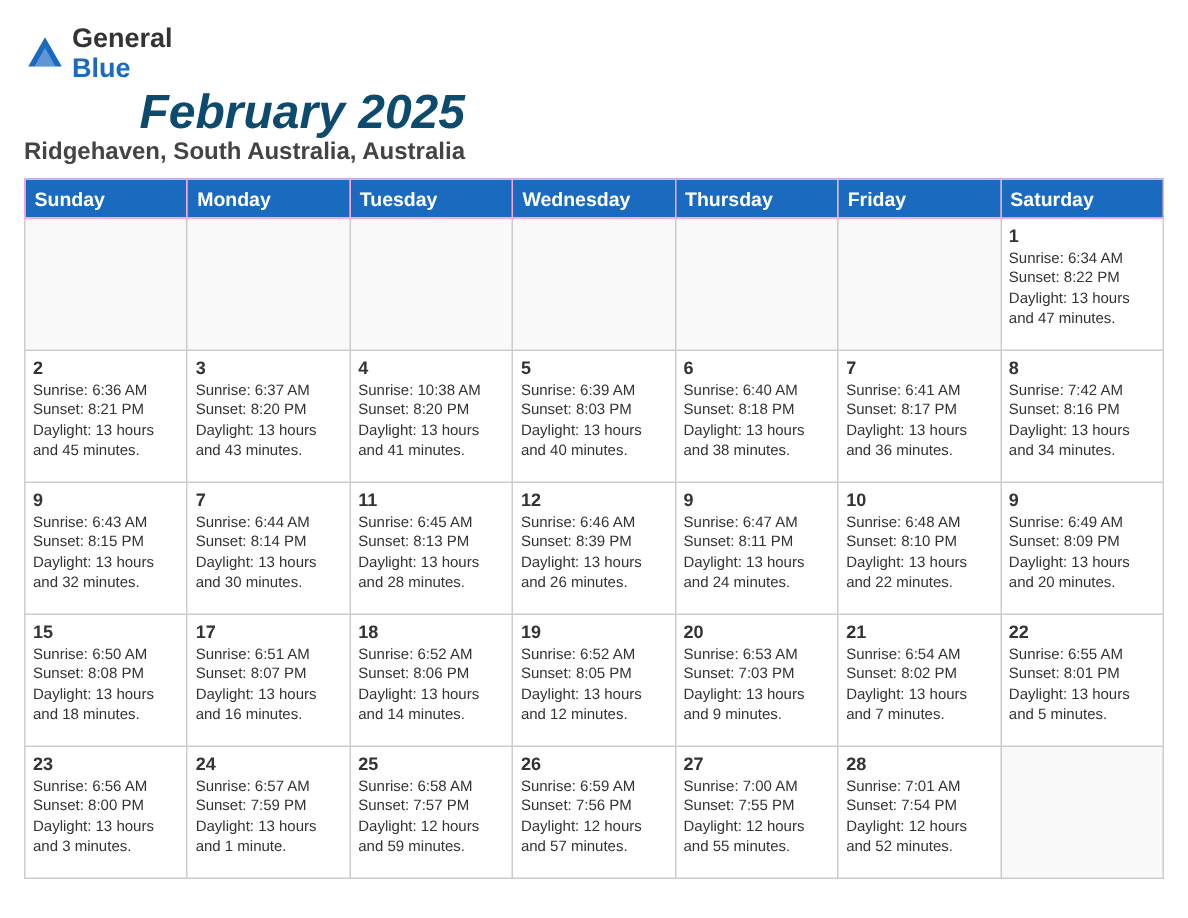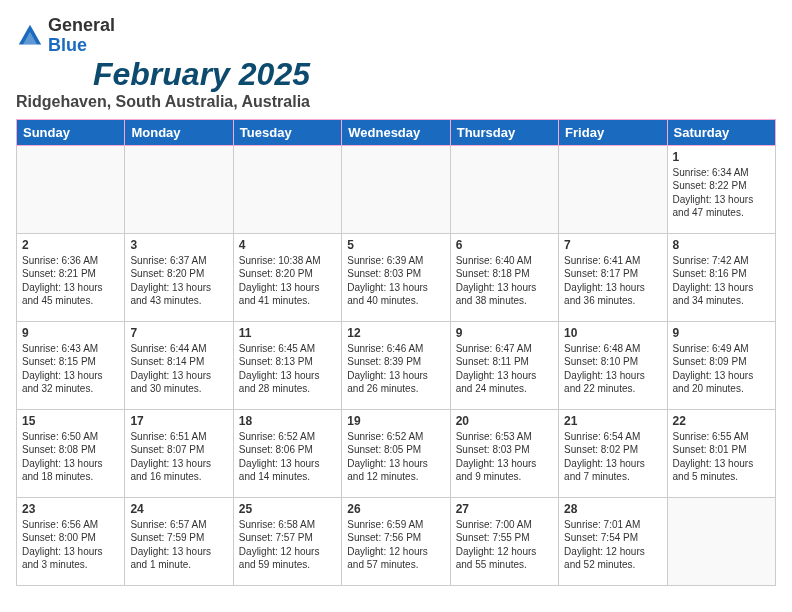--- a/index.html
+++ b/index.html
@@ -237,21 +237,21 @@
         </td>
         <td>
           <span class="day-num">19</span>
           <div class="day-info">Sunrise: 6:52 AM
 Sunset: 8:05 PM
 Daylight: 13 hours and 12 minutes.</div>
         </td>
         <td>
           <span class="day-num">20</span>
           <div class="day-info">Sunrise: 6:53 AM
-Sunset: 8:03 PM
+Sunset: 7:03 PM
 Daylight: 13 hours and 9 minutes.</div>
         </td>
         <td>
           <span class="day-num">21</span>
           <div class="day-info">Sunrise: 6:54 AM
 Sunset: 8:02 PM
 Daylight: 13 hours and 7 minutes.</div>
         </td>
         <td>
           <span class="day-num">22</span>

